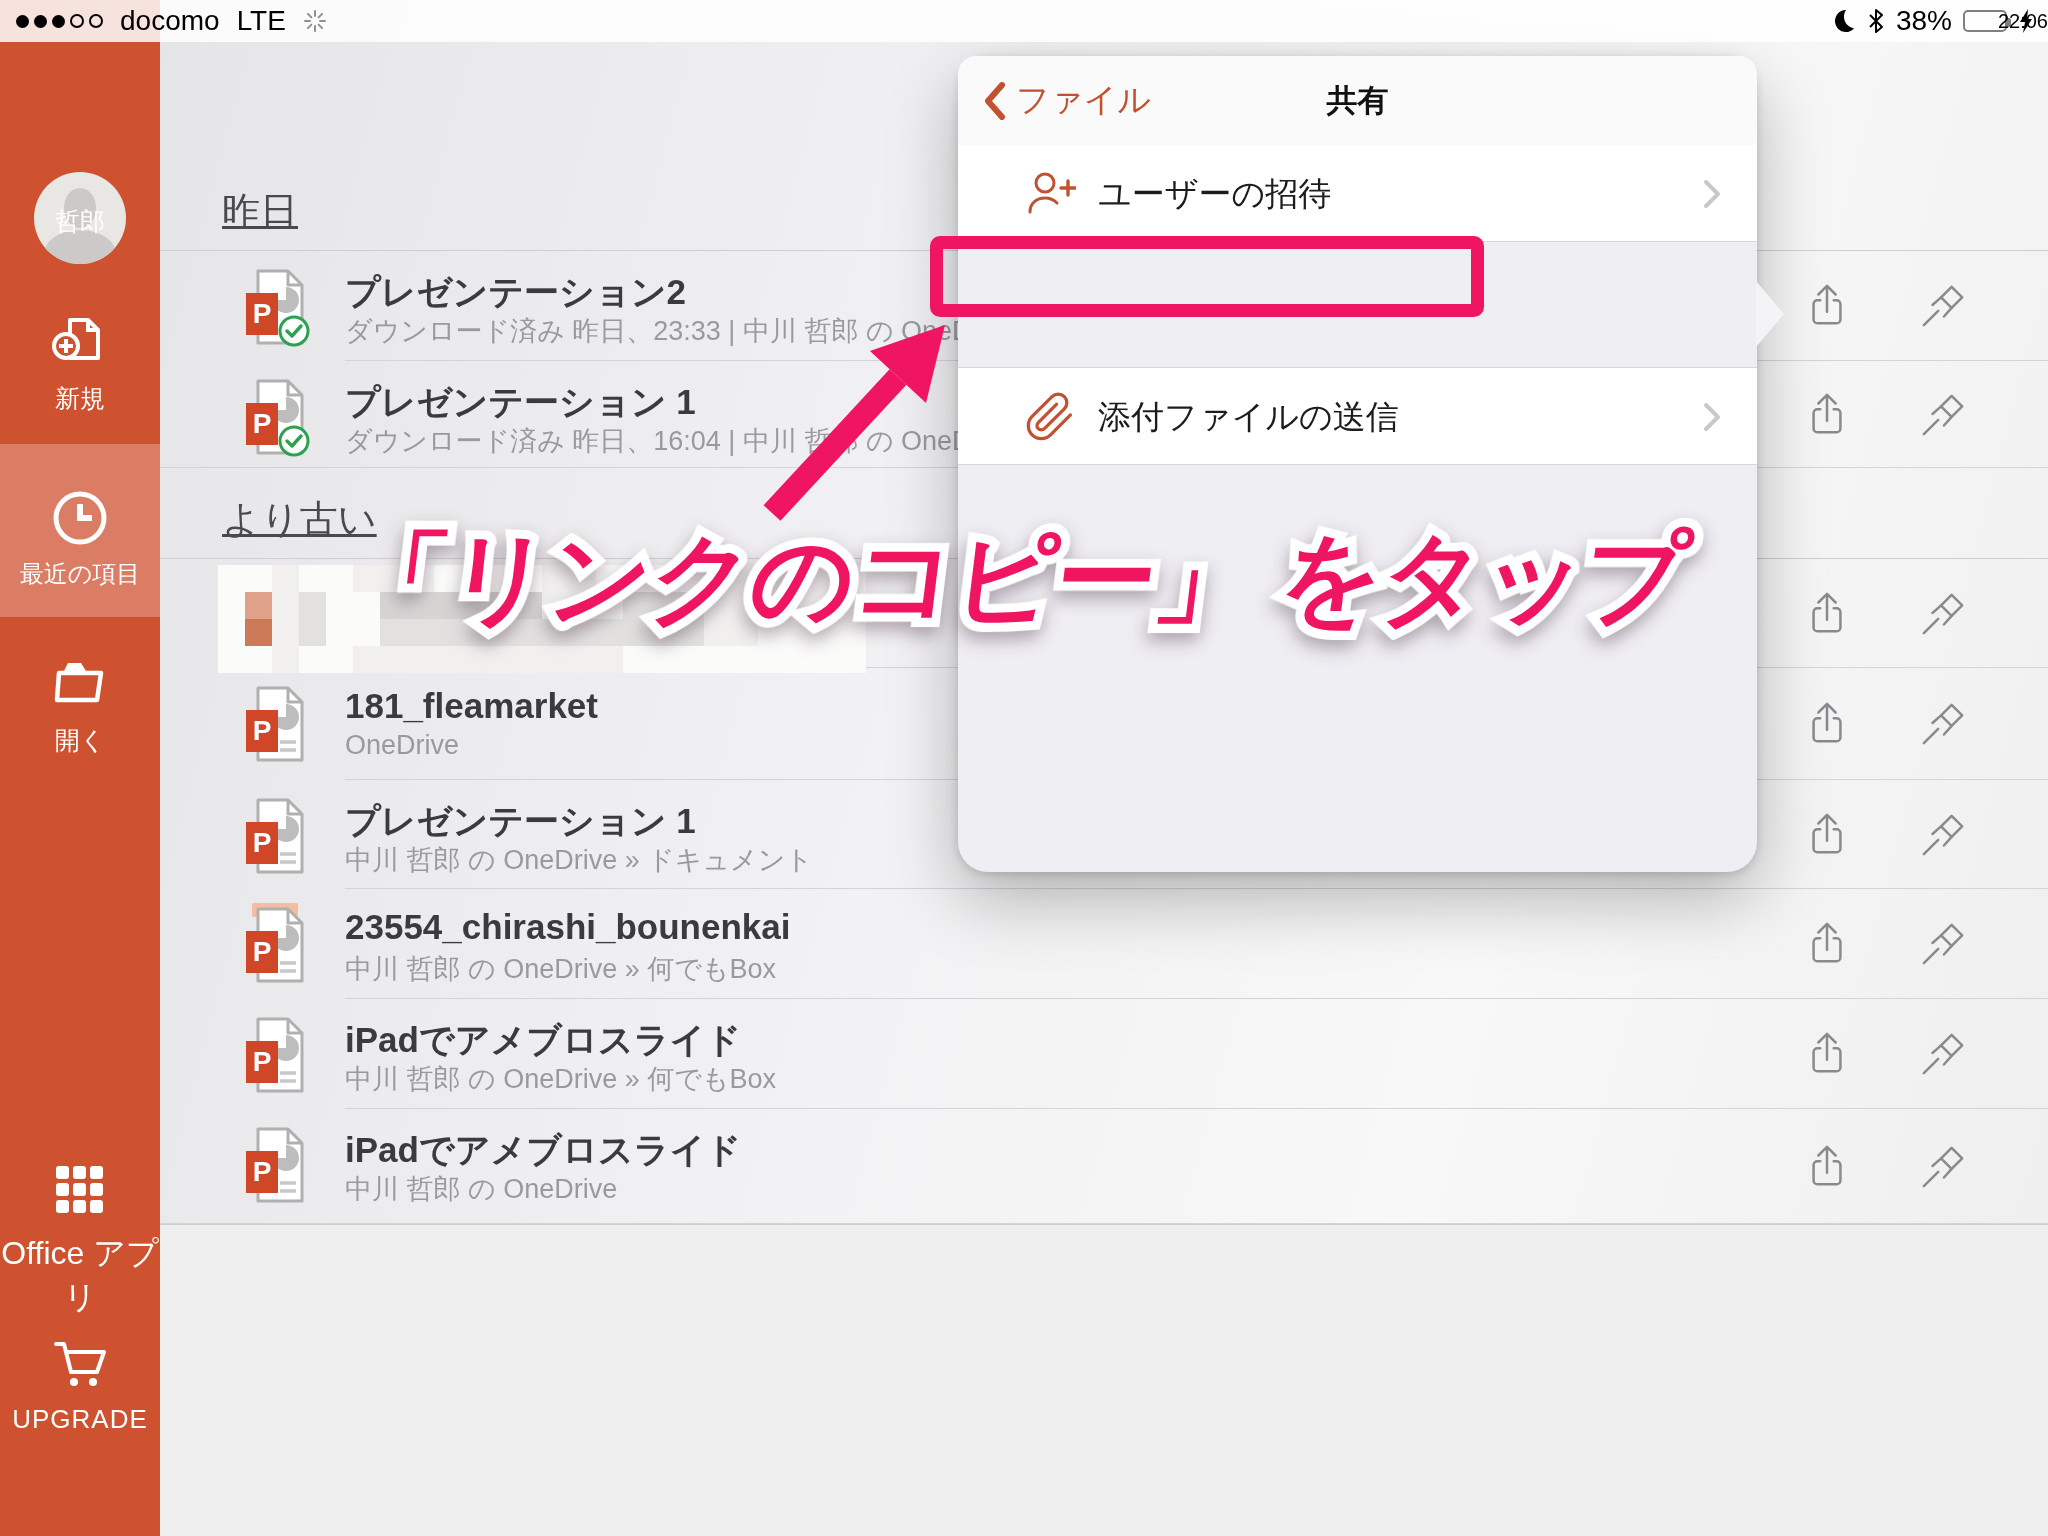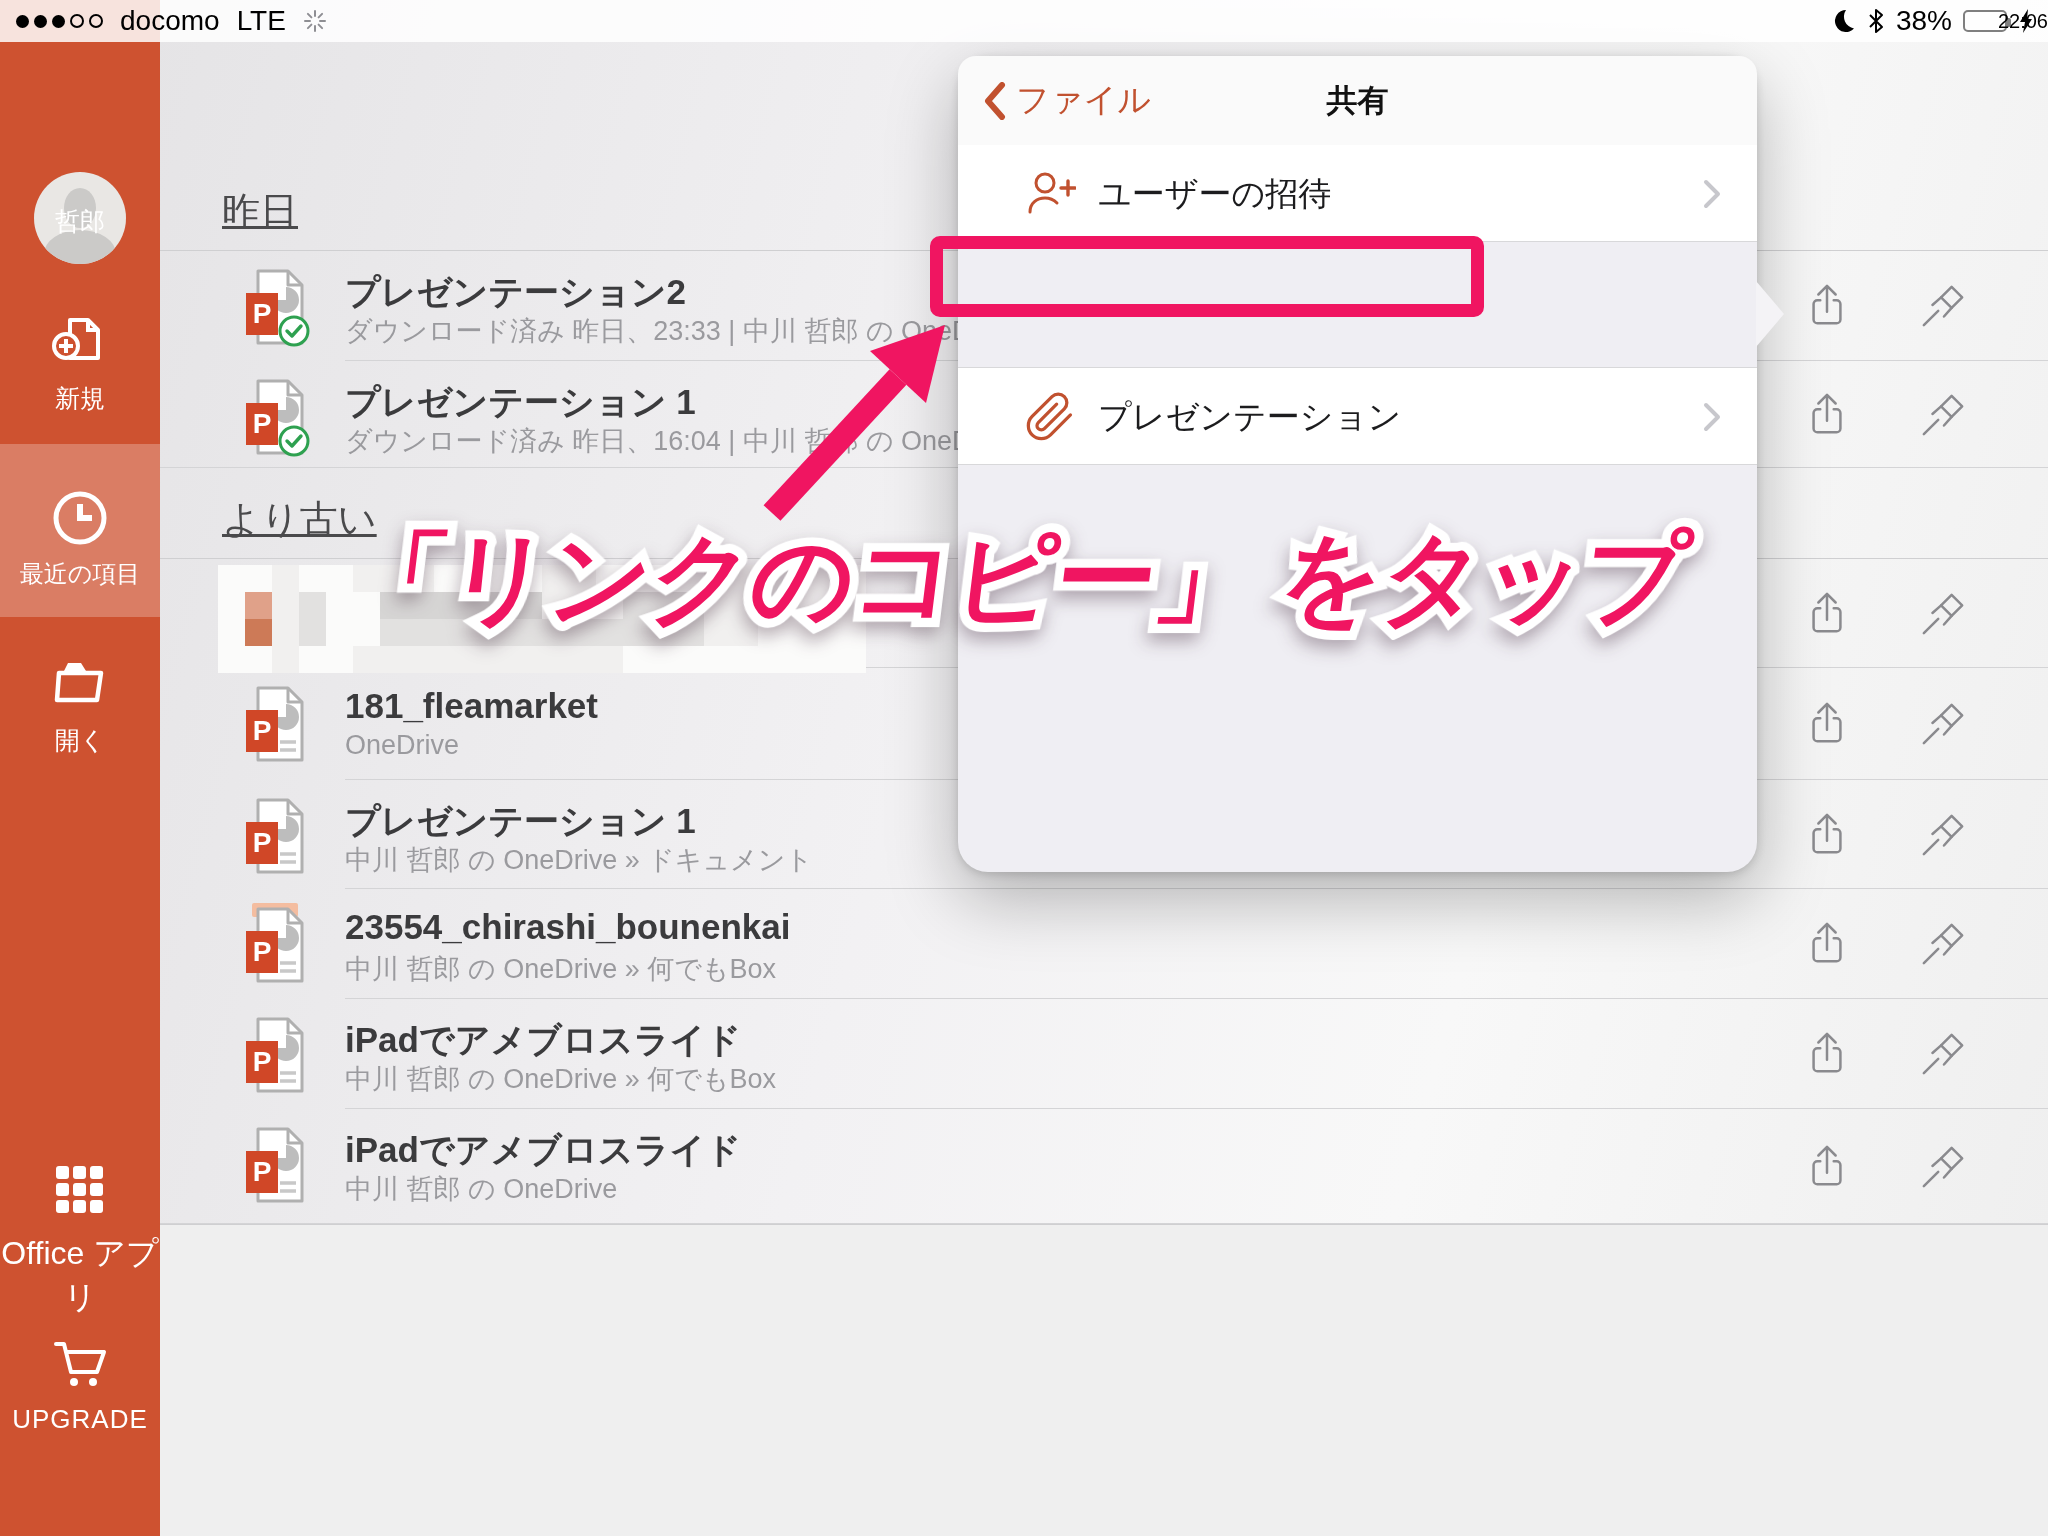--- a/index.html
+++ b/index.html
@@ -528,21 +528,21 @@
       <div class="pop-sep" style="bottom:0;"></div>
     </div>
 
 
     <div class="pop-row" style="top:312px;">
       <span class="ic">
         <svg viewBox="0 0 24 24" fill="none" stroke="#c1512f" stroke-width="1.5" stroke-linecap="round" stroke-linejoin="round" style="width:52px;height:52px;">
           <path d="M21.44 11.05l-9.19 9.19a6 6 0 0 1-8.49-8.49l9.19-9.19a4 4 0 0 1 5.66 5.66l-9.2 9.19a2 2 0 0 1-2.83-2.83l8.49-8.48"></path>
         </svg>
       </span>
-      <span class="lbl">プレゼンテーション</span>
+      <span class="lbl">添付ファイルの送信</span>
       <span class="chev">
         <svg width="18" height="30" viewBox="0 0 18 30" fill="none" stroke="#c7c7cc" stroke-width="4" stroke-linecap="round" stroke-linejoin="round">
             <path d="M3 3l12 12L3 27"></path>
           </svg>
       </span>
       <div class="pop-sep full" style="top:-1px;"></div>
       <div class="pop-sep full" style="bottom:0;"></div>
     </div>
   </div>
 

